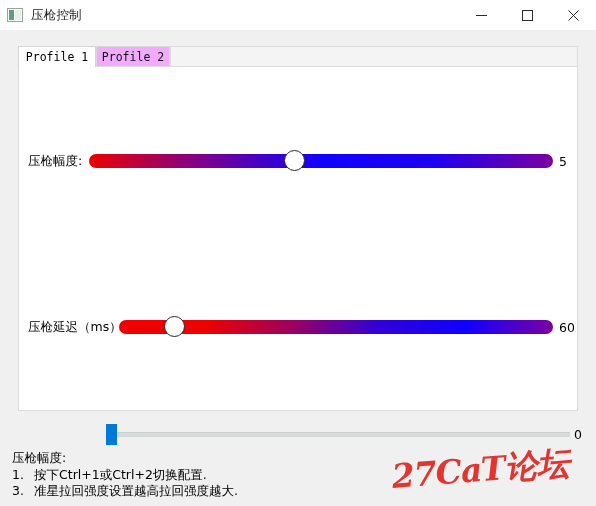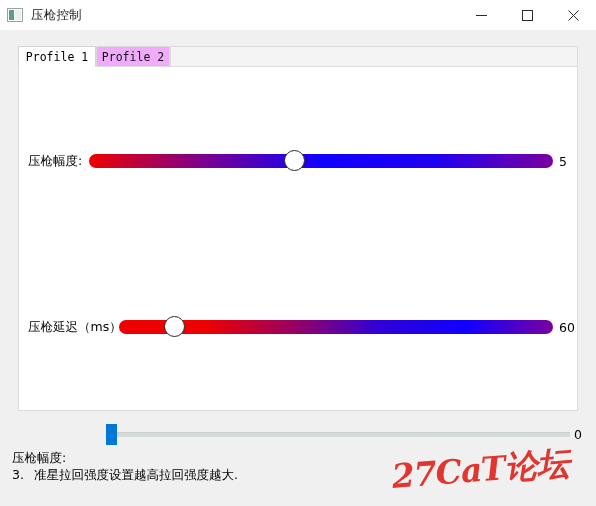--- a/index.html
+++ b/index.html
@@ -193,19 +193,22 @@
 
   <div class="strength-row">
     <div class="strength-track"></div>
     <div class="strength-handle" id="strengthHandle" style="background: rgb(0, 120, 215); left: 94px;"></div>
     <div class="strength-value">0</div>
   </div>
 
   <div class="help">
     <div>压枪幅度:</div>
     <div>
+      <span class="num">1.</span><span>按下Ctrl+1或Ctrl+2切换配置.</span>
+    </div>
+    <div>
       <span class="num">3.</span><span>准星拉回强度设置越高拉回强度越大.</span>
     </div>
   </div>
 
   <div class="watermark">27CaT论坛</div>
 
 </div>
 
 </body></html>

